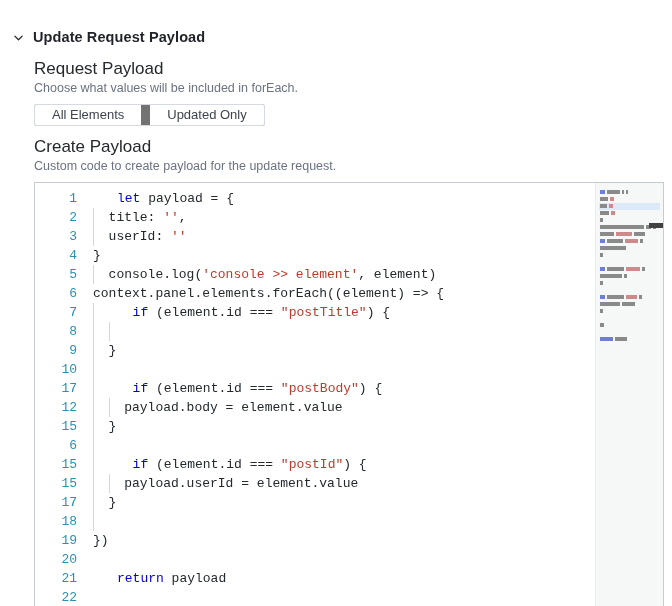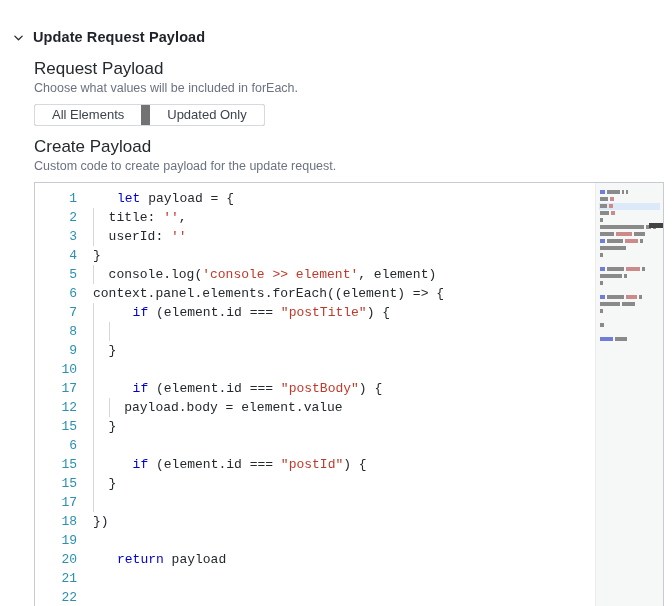--- a/index.html
+++ b/index.html
@@ -253,20 +253,21 @@
         <div class="code-line"><span class="tok-pl">context.panel.elements.forEach((element) =&gt; {</span></div>
         <div class="code-line"><span class="indent-guide" style="left: 4px; height: 19px;"></span><span class="tok-pl">  </span><span class="tok-kw">if</span><span class="tok-pl"> (element.id === </span><span class="tok-str">"postTitle"</span><span class="tok-pl">) {</span></div>
         <div class="code-line"><span class="indent-guide" style="left: 4px; height: 19px;"></span><span class="indent-guide" style="left: 19.64px; height: 19px;"></span></div>
         <div class="code-line"><span class="indent-guide" style="left: 4px; height: 19px;"></span><span class="tok-pl">  }</span></div>
         <div class="code-line"><span class="indent-guide" style="left: 4px; height: 19px;"></span><span class="tok-pl"></span></div>
         <div class="code-line"><span class="indent-guide" style="left: 4px; height: 19px;"></span><span class="tok-pl">  </span><span class="tok-kw">if</span><span class="tok-pl"> (element.id === </span><span class="tok-str">"postBody"</span><span class="tok-pl">) {</span></div>
         <div class="code-line"><span class="indent-guide" style="left: 4px; height: 19px;"></span><span class="indent-guide" style="left: 19.64px; height: 19px;"></span><span class="tok-pl">    payload.body = element.value</span></div>
         <div class="code-line"><span class="indent-guide" style="left: 4px; height: 19px;"></span><span class="tok-pl">  }</span></div>
         <div class="code-line"><span class="indent-guide" style="left: 4px; height: 19px;"></span><span class="tok-pl"></span></div>
         <div class="code-line"><span class="indent-guide" style="left: 4px; height: 19px;"></span><span class="tok-pl">  </span><span class="tok-kw">if</span><span class="tok-pl"> (element.id === </span><span class="tok-str">"postId"</span><span class="tok-pl">) {</span></div>
+        <div class="code-line"><span class="indent-guide" style="left: 4px; height: 19px;"></span><span class="indent-guide" style="left: 19.64px; height: 19px;"></span><span class="tok-pl">    payload.userId = element.value</span></div>
         <div class="code-line"><span class="indent-guide" style="left: 4px; height: 19px;"></span><span class="tok-pl">  }</span></div>
         <div class="code-line"><span class="indent-guide" style="left: 4px; height: 19px;"></span><span class="tok-pl"></span></div>
         <div class="code-line"><span class="tok-pl">})</span></div>
         <div class="code-line"><span class="tok-pl"></span></div>
         <div class="code-line"><span class="tok-kw">return</span><span class="tok-pl"> payload</span></div>
         <div class="code-line"><span class="tok-pl"></span></div>
       </div>
   </div>
   <div class="minimap" id="minimap">
       <div class="mm-row">

